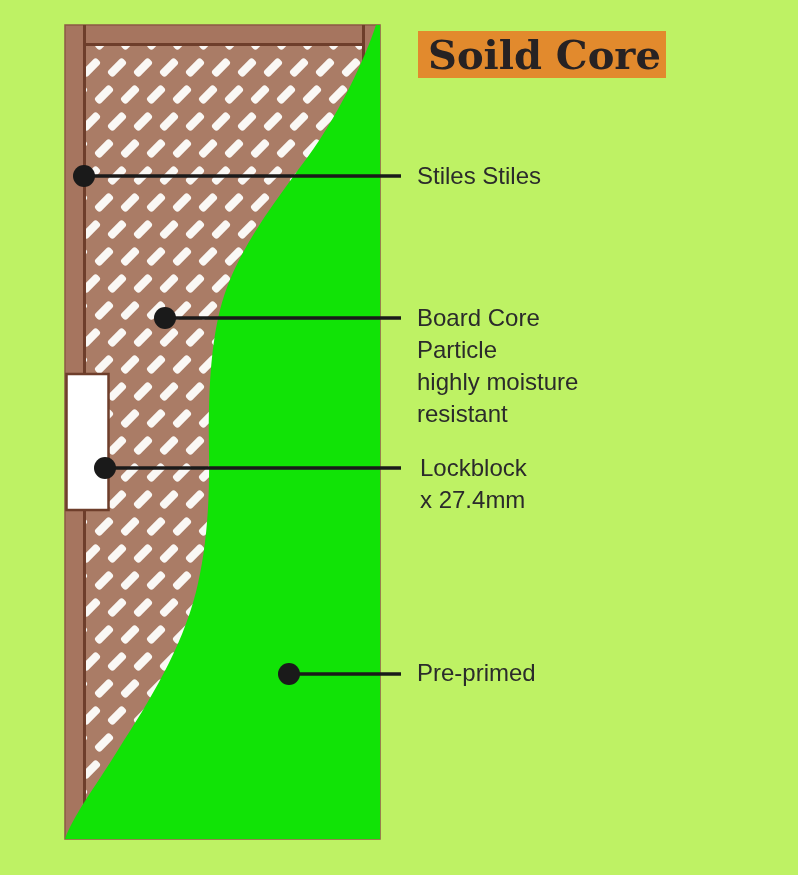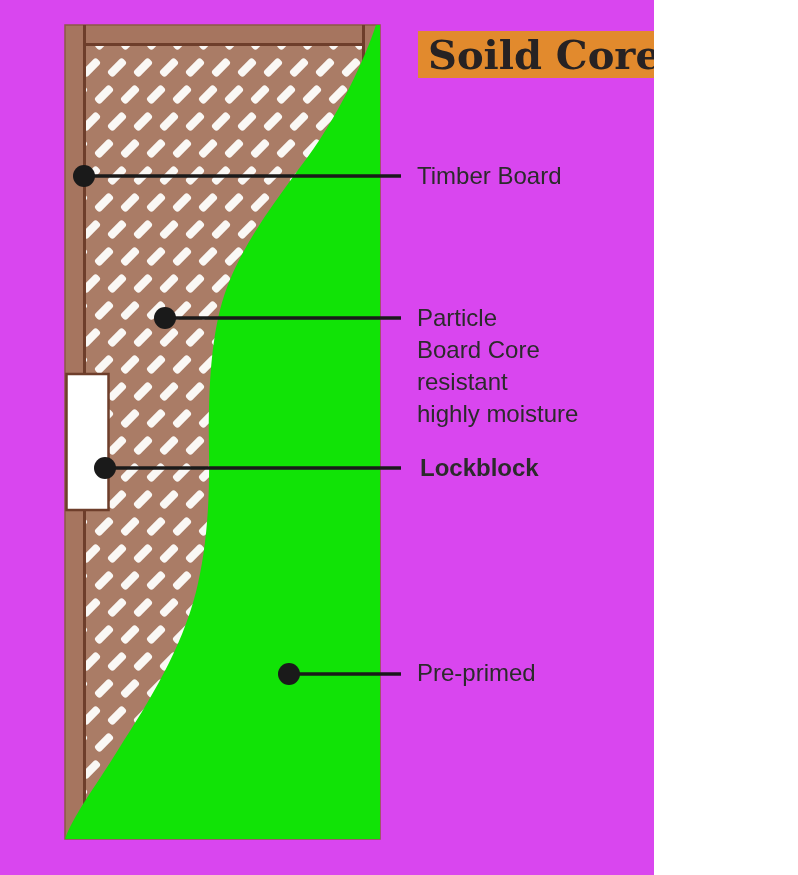--- a/index.html
+++ b/index.html
@@ -3,23 +3,23 @@
 <meta charset="utf-8">
 <style>
   html, body {
     margin: 0;
     padding: 0;
     background: #ffffff;
     font-family: "Liberation Sans", sans-serif;
   }
   #stage {
     position: relative;
-    width: 654px;
+    width: 798px;
     height: 875px;
-    background: #d946ef;
+    background: #bef264;
     overflow: hidden;
   }
   #door-svg {
     position: absolute;
     left: 0;
     top: 0;
   }
   .title-box {
     position: absolute;
     left: 418px;
@@ -42,21 +42,21 @@
   }
   .callout-label {
     position: absolute;
     font-size: 24px;
     line-height: 32px;
     color: #2B2B2B;
     white-space: nowrap;
   }
   #label-timber   { left: 417px; top: 160px; }
   #label-particle { left: 417px; top: 302px; }
-  #label-lockblock{ left: 420px; top: 452px; font-weight: bold; }
+  #label-lockblock{ left: 420px; top: 452px; }
   #label-mdf      { left: 417px; top: 657px; }
 </style>
 </head>
 <body>
 
 <div id="stage">
 
   <svg id="door-svg" width="798" height="875" viewBox="0 0 798 875">
     <defs>
       <pattern id="dashPattern" patternUnits="userSpaceOnUse" width="26" height="54">
@@ -103,31 +103,32 @@
       <circle cx="105" cy="468" r="11"></circle>
       <circle cx="289" cy="674" r="11"></circle>
     </g>
   </svg>
 
   <div class="title-box">
     <span class="title-text">Soild Core</span>
   </div>
 
   <div id="label-timber" class="callout-label">
-    <div>Timber Board</div>
+    <div>Stiles Stiles</div>
   </div>
 
   <div id="label-particle" class="callout-label">
+    <div>Board Core</div>
     <div>Particle</div>
-    <div>Board Core</div>
+    <div>highly moisture</div>
     <div>resistant</div>
-    <div>highly moisture</div>
   </div>
 
   <div id="label-lockblock" class="callout-label">
     <div>Lockblock</div>
+    <div>x 27.4mm</div>
   </div>
 
   <div id="label-mdf" class="callout-label">
     <div>Pre-primed</div>
   </div>
 
 </div>
 
 </body></html>

